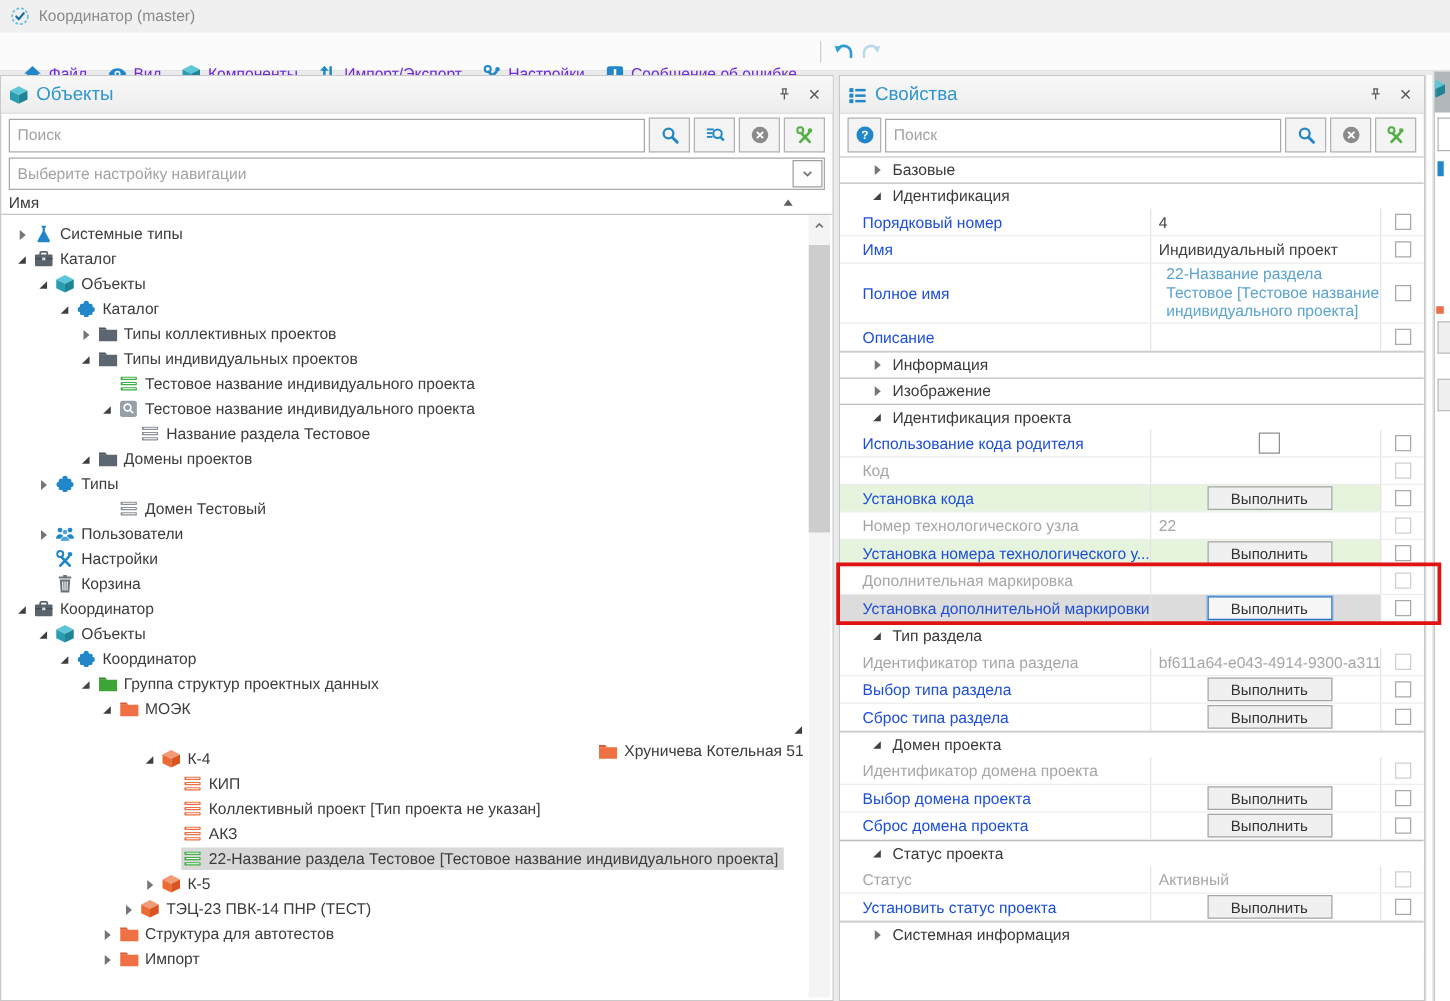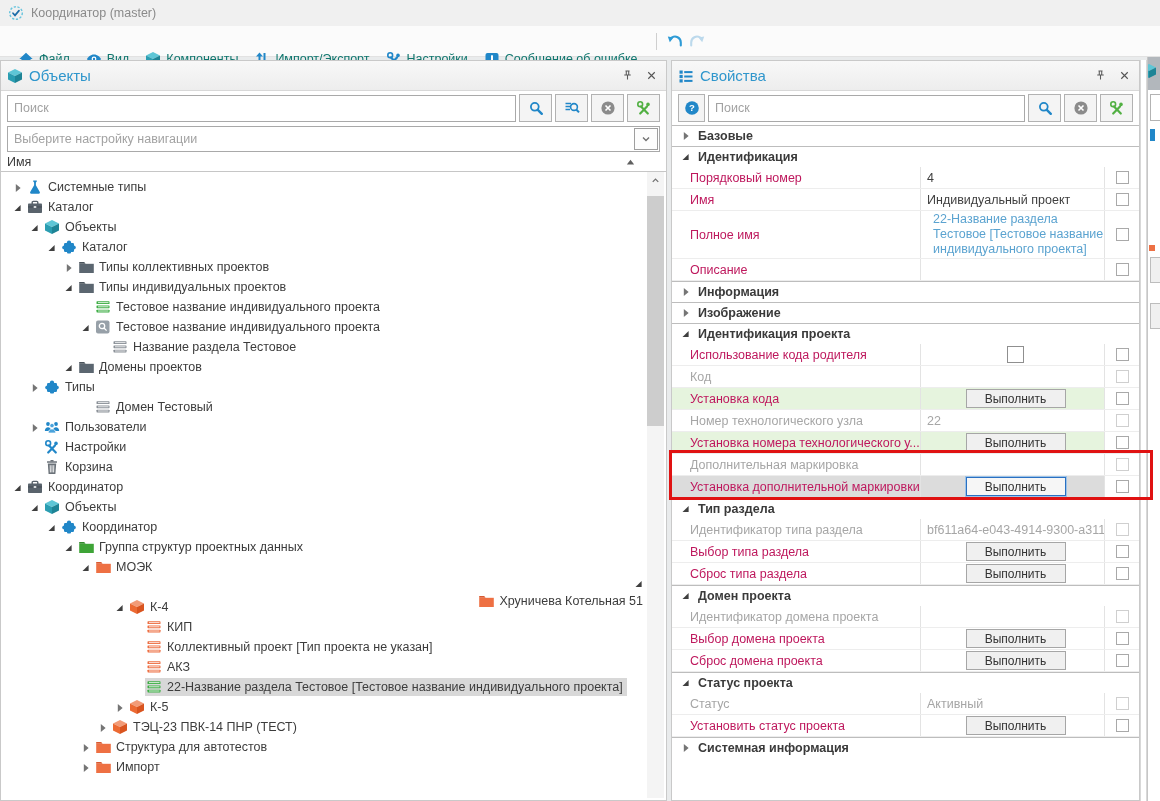--- a/index.html
+++ b/index.html
@@ -6,21 +6,21 @@
   html,body { width:1160px; height:801px; }
   body { font-family:"Liberation Sans","DejaVu Sans",sans-serif; font-size:12.5px; color:#3d3d3d; background:#e9ebec; overflow:hidden; }
   #screen { position:relative; width:1032px; height:801px; background:#e9ebec; }
 
   
   #titlebar { position:absolute; left:0; top:0; width:1160px; height:26px; background:#f0f0f0; display:flex; align-items:center; padding-left:8px; gap:7px; }
   #titlebar .title { color:#8a8a8a; font-size:12.5px; }
 
   
   #menubar { position:absolute; left:0; top:26px; width:1160px; height:31px; background:#fbfbfb; border-bottom:1px solid #e2e2e2; display:flex; align-items:center; padding-left:10px; gap:4px; }
-  .menu-item { display:flex; align-items:center; gap:5px; padding:4px 8px; cursor:default; color:#0f766e;margin-top:36px; }
+  .menu-item { display:flex; align-items:center; gap:5px; padding:4px 8px; cursor:default; color:#6d28d9;margin-top:36px; }
   .menu-sep { width:1px; height:17px; background:#cfcfcf; margin:0 6px; }
   .undo-redo { display:flex; align-items:center; gap:6px; }
 
   .icon { display:inline-flex; width:16px; height:16px; align-items:center; justify-content:center; flex:0 0 auto; }
   .icon svg { width:16px; height:16px; display:block; }
   .icon-sm svg { width:13px; height:13px; }
 
   
   .panel { position:absolute; background:#fff; border:1px solid #c9c9c9; }
   #left-panel  { left:0;   top:60px; width:667px; height:741px; }
@@ -61,25 +61,25 @@
   .tr-content { display:inline-flex; align-items:center; gap:5px; padding:1px 4px 1px 1px; }
   .tr-content.sel { background:#d8d8d8; }
   .tree-label { color:#3c3c3c; }
 
   #tree-scrollbar { position:absolute; right:2px; top:111px; bottom:2px; width:17px; background:#f4f4f4; }
   #tree-scroll-up { height:17px; display:flex; align-items:center; justify-content:center; background:#f4f4f4; }
   #tree-scroll-thumb { position:absolute; left:0; top:24px; width:17px; height:230px; background:#cdcdcd; }
 
   
   #props { position:absolute; left:0; top:64px; width:467px; bottom:0; overflow:hidden; background:#fff; }
-  .group-row { height:21px; border-top:1px solid #bdbdbd; display:flex; align-items:center; gap:4px; padding-left:5px; font-weight:bold; color:#3a3a3a; background:#fff; }
+  .group-row { height:21px; border-top:1px solid #bdbdbd; display:flex; align-items:center; gap:4px; padding-left:21px; font-weight:normal; color:#3a3a3a; background:#fff; }
   .prop-row { display:grid; grid-template-columns:248px 1fr 35px; height:22px; border-bottom:1px solid #ededed; }
   .prop-row.tall { height:48px; }
   .cell { display:flex; align-items:center; overflow:hidden; }
-  .cell-label { padding-left:18px; color:#be185d; white-space:nowrap; }
+  .cell-label { padding-left:18px; color:#1d4ed8; white-space:nowrap; }
   .cell-value { border-left:1px solid #e3e3e3; padding-left:6px; color:#3f3f3f; white-space:nowrap; }
   .cell-check { border-left:1px solid #e3e3e3; justify-content:center; }
   .prop-row.muted .cell-label, .prop-row.muted .cell-value { color:#a6a6a6; }
   .prop-row.green .cell-label, .prop-row.green .cell-value { background:#e6f4de; }
   .prop-row.selrow .cell-label, .prop-row.selrow .cell-value { background:#dcdcdc; }
   .value-blue { color:#5ba3d0 !important; white-space:normal !important; line-height:15px; padding:2px 0 2px 6px; }
   .exec-btn { width:100px; height:19px; margin:0 auto; background:#f0f0f0; border:1px solid #a6a6a6; font-size:12px; color:#333; font-family:inherit; display:block; line-height:16px; }
   .exec-btn.focused { border:1px solid #2a70c2; box-shadow:0 0 0 1px #9cc3e8; background:#f6f6f6; }
   .row-checkbox { width:13px; height:13px; border:1px solid #a9a9a9; background:#fff; display:inline-block; }
   .prop-row.muted .row-checkbox { border-color:#cfcfcf; }

